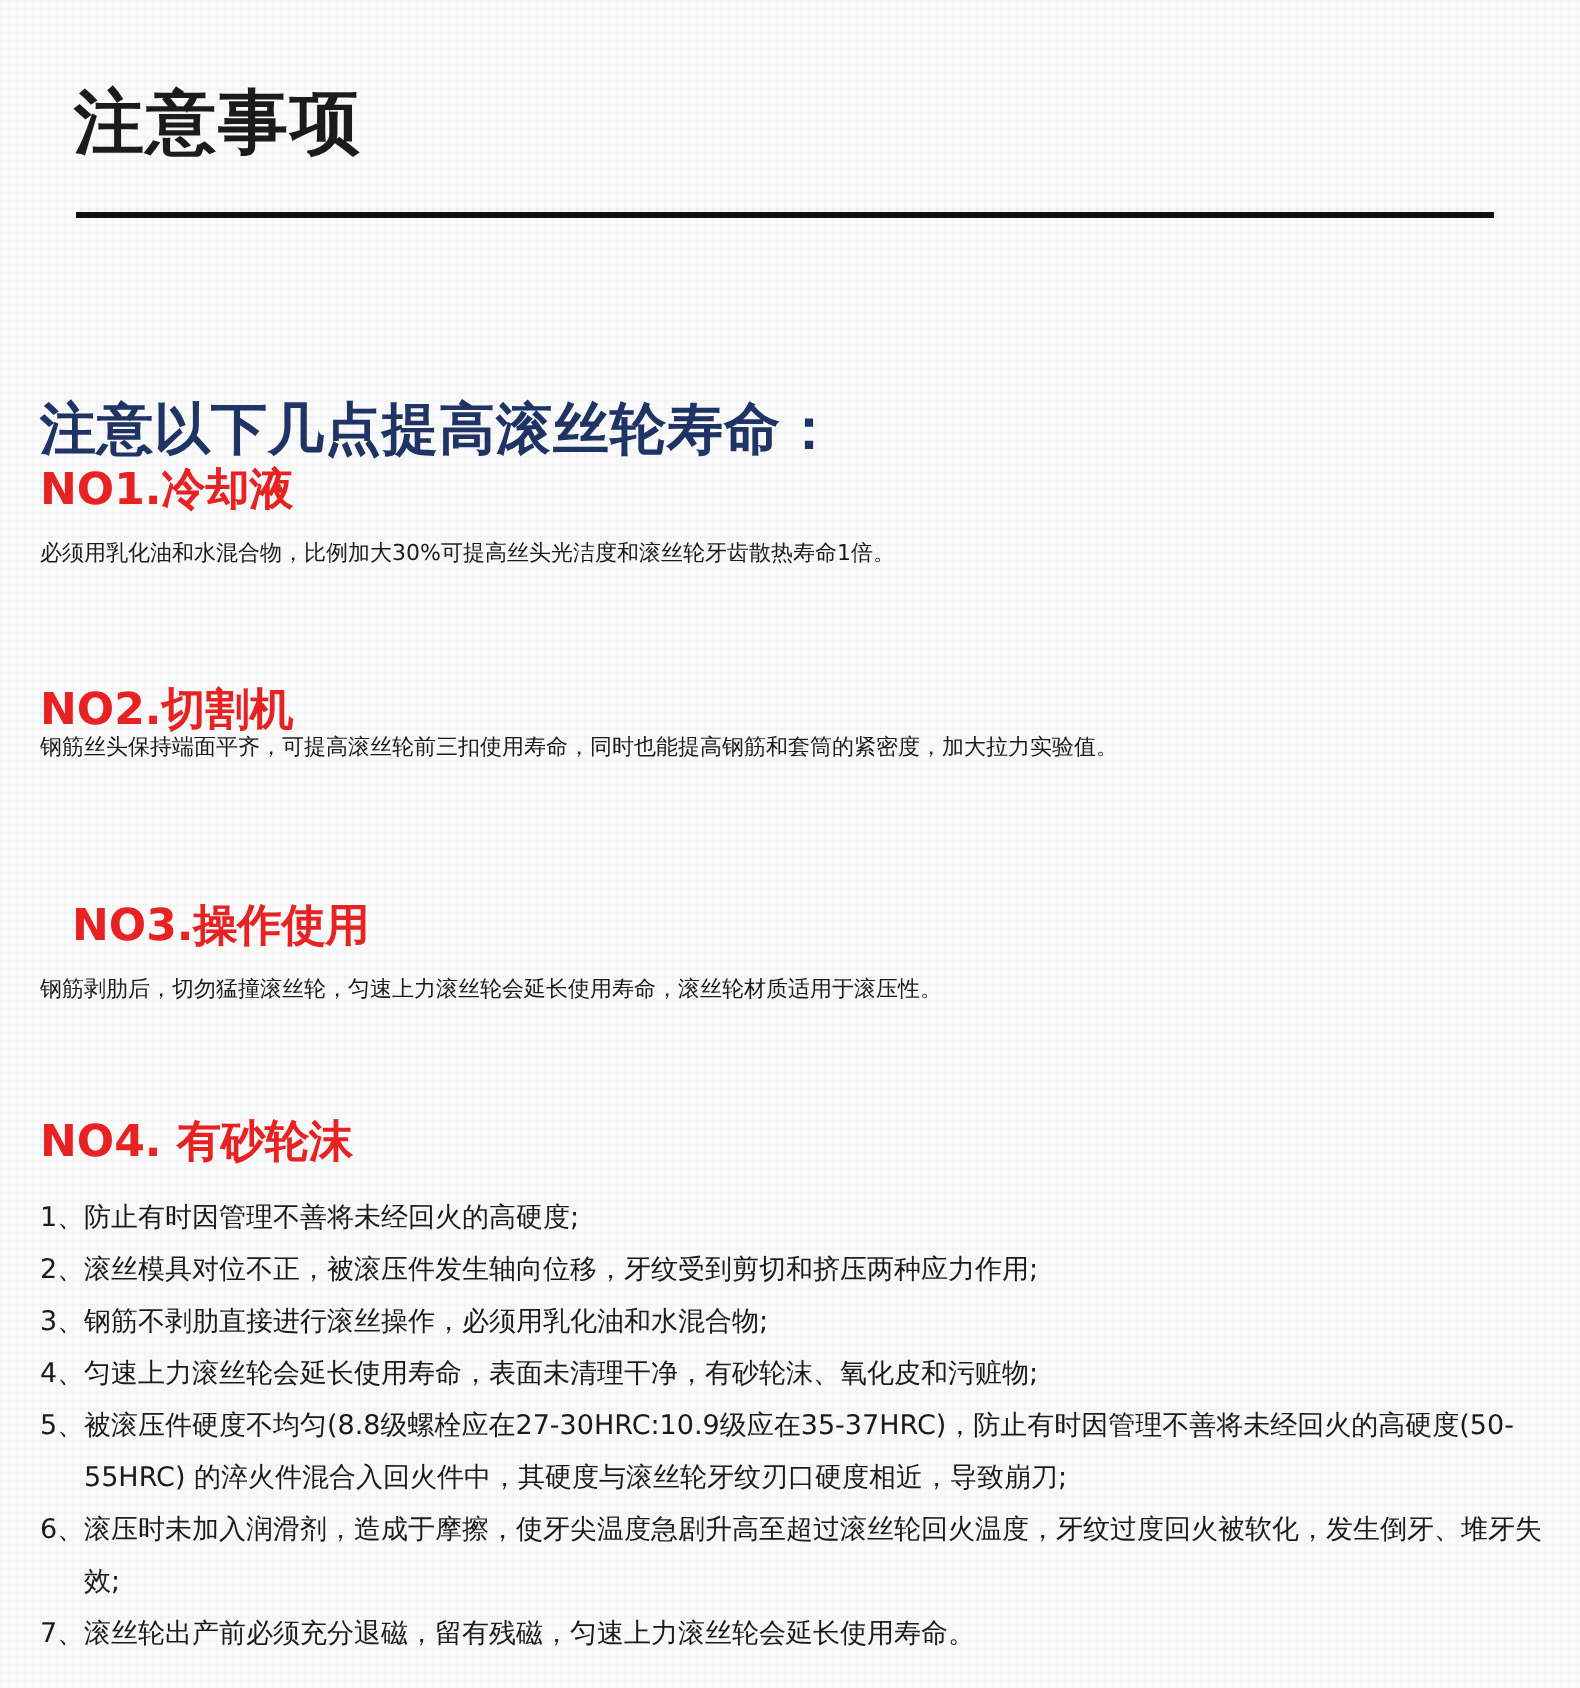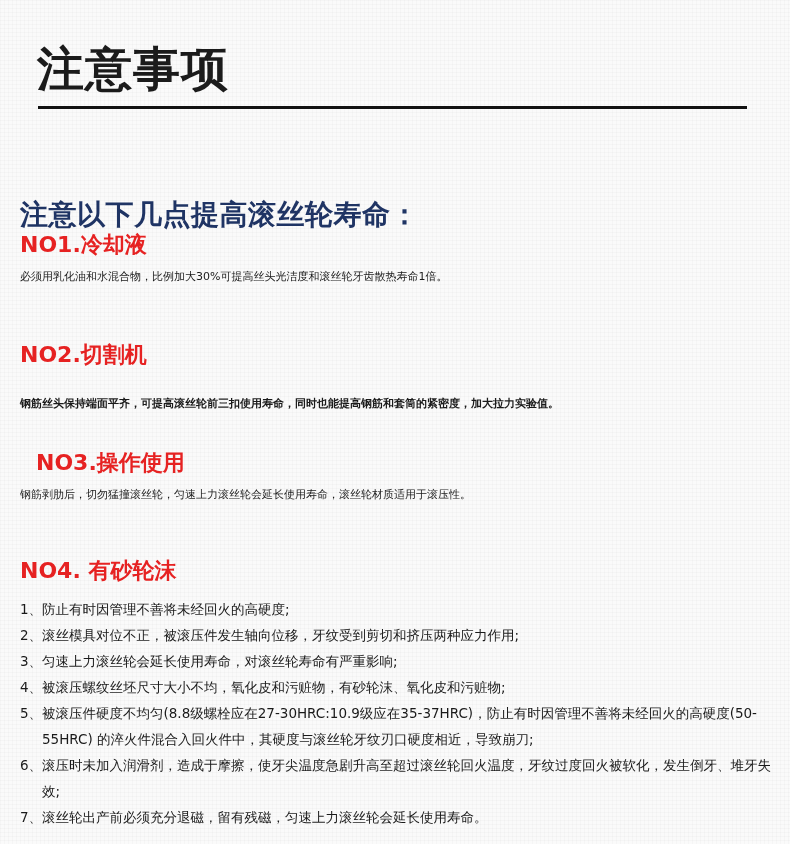--- a/index.html
+++ b/index.html
@@ -9,21 +9,21 @@
       position: relative;
       color: #1a1a1a;
       background-color: #fafafa;
       background-image:
         linear-gradient(rgba(0,0,0,0.018) 1px, transparent 1px),
         linear-gradient(90deg, rgba(0,0,0,0.018) 1px, transparent 1px);
       background-size: 4px 4px;
     }
     .page-title {
       position: absolute; left: 37px; top: 38px;
-      font-size: 47px; font-weight: bold; color: #1b1b1b; letter-spacing: 1px;
+      font-size: 35px; font-weight: bold; color: #1b1b1b; letter-spacing: 1px;
     }
     .title-rule {
       position: absolute; left: 38px; top: 106px; width: 709px; height: 3px; background: #111;
     }
     .subtitle {
       position: absolute; left: 20px; top: 148px;
       font-size: 28px; font-weight: bold; color: #1f3464; letter-spacing: 0.5px; margin-top: 48px;
     }
     .section-head {
       position: absolute; left: 20px;
@@ -45,43 +45,43 @@
 
 <h1 class="page-title">注意事项</h1>
 <div class="title-rule"></div>
 
 <h2 class="subtitle">注意以下几点提高滚丝轮寿命：</h2>
 
 <h3 class="section-head" style="top:230px;">NO1.冷却液</h3>
 <p class="section-body" style="top:269px;">必须用乳化油和水混合物，比例加大30%可提高丝头光洁度和滚丝轮牙齿散热寿命1倍。</p>
 
 <h3 class="section-head" style="top:340px;text-align:right;">NO2.切割机</h3>
-<p class="section-body" style="top:396px;font-weight:bold;">钢筋丝头保持端面平齐，可提高滚丝轮前三扣使用寿命，同时也能提高钢筋和套筒的紧密度，加大拉力实验值。</p>
+<p class="section-body" style="top:366px;">钢筋丝头保持端面平齐，可提高滚丝轮前三扣使用寿命，同时也能提高钢筋和套筒的紧密度，加大拉力实验值。</p>
 
 <h3 class="section-head" style="top:448px;margin-left:16px;">NO3.操作使用</h3>
 <p class="section-body" style="top:487px;">钢筋剥肋后，切勿猛撞滚丝轮，匀速上力滚丝轮会延长使用寿命，滚丝轮材质适用于滚压性。</p>
 
 <h3 class="section-head" style="top:556px;">NO4. 有砂轮沫</h3>
 
 <div class="list">
   <div class="list-item">
     <span class="list-num">1、</span>
     <span class="list-text">防止有时因管理不善将未经回火的高硬度;</span>
   </div>
   <div class="list-item">
     <span class="list-num">2、</span>
     <span class="list-text">滚丝模具对位不正，被滚压件发生轴向位移，牙纹受到剪切和挤压两种应力作用;</span>
   </div>
   <div class="list-item">
     <span class="list-num">3、</span>
-    <span class="list-text">匀速上力滚丝轮会延长使用寿命，对滚丝轮寿命有严重影响;</span>
+    <span class="list-text">钢筋不剥肋直接进行滚丝操作，必须用乳化油和水混合物;</span>
   </div>
   <div class="list-item">
     <span class="list-num">4、</span>
-    <span class="list-text">被滚压螺纹丝坯尺寸大小不均，氧化皮和污赃物，有砂轮沫、氧化皮和污赃物;</span>
+    <span class="list-text">匀速上力滚丝轮会延长使用寿命，表面未清理干净，有砂轮沫、氧化皮和污赃物;</span>
   </div>
   <div class="list-item">
     <span class="list-num">5、</span>
     <span class="list-text">被滚压件硬度不均匀(8.8级螺栓应在27-30HRC:10.9级应在35-37HRC)，防止有时因管理不善将未经回火的高硬度(50-55HRC) 的淬火件混合入回火件中，其硬度与滚丝轮牙纹刃口硬度相近，导致崩刀;</span>
   </div>
   <div class="list-item">
     <span class="list-num">6、</span>
     <span class="list-text">滚压时未加入润滑剂，造成于摩擦，使牙尖温度急剧升高至超过滚丝轮回火温度，牙纹过度回火被软化，发生倒牙、堆牙失效;</span>
   </div>
   <div class="list-item">

